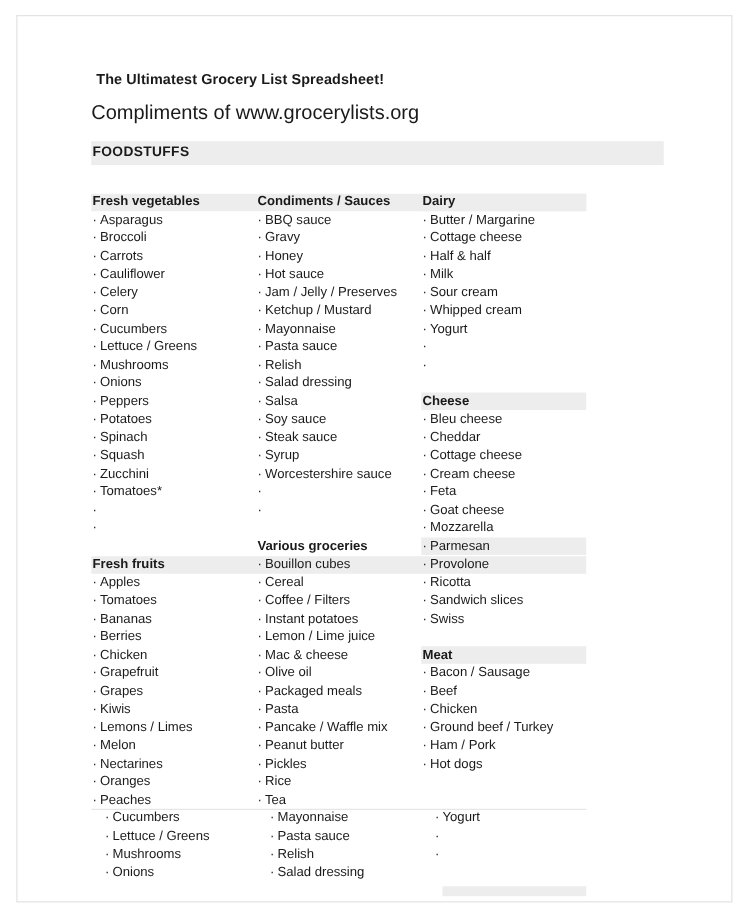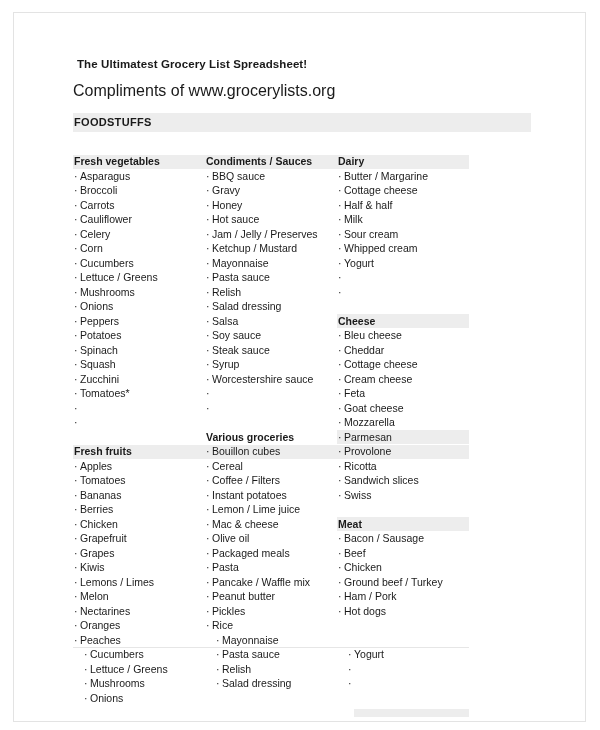--- a/index.html
+++ b/index.html
@@ -216,20 +216,21 @@
             <div class="item"><span class="dot">·</span><span>Instant potatoes</span></div>
             <div class="item"><span class="dot">·</span><span>Lemon / Lime juice</span></div>
             <div class="item"><span class="dot">·</span><span>Mac &amp; cheese</span></div>
             <div class="item"><span class="dot">·</span><span>Olive oil</span></div>
             <div class="item"><span class="dot">·</span><span>Packaged meals</span></div>
             <div class="item"><span class="dot">·</span><span>Pasta</span></div>
             <div class="item"><span class="dot">·</span><span>Pancake / Waffle mix</span></div>
             <div class="item"><span class="dot">·</span><span>Peanut butter</span></div>
             <div class="item"><span class="dot">·</span><span>Pickles</span></div>
             <div class="item"><span class="dot">·</span><span>Rice</span></div>
+            <div class="item"><span class="dot">·</span><span>Tea</span></div>
             <div class="overflow-col">
               <div class="item"><span class="dot">·</span><span>Mayonnaise</span></div>
               <div class="item"><span class="dot">·</span><span>Pasta sauce</span></div>
               <div class="item"><span class="dot">·</span><span>Relish</span></div>
               <div class="item"><span class="dot">·</span><span>Salad dressing</span></div>
             </div>
           </div>
           <div class="col">
             <div class="sect-header">Dairy</div>
             <div class="item"><span class="dot">·</span><span>Butter / Margarine</span></div>

